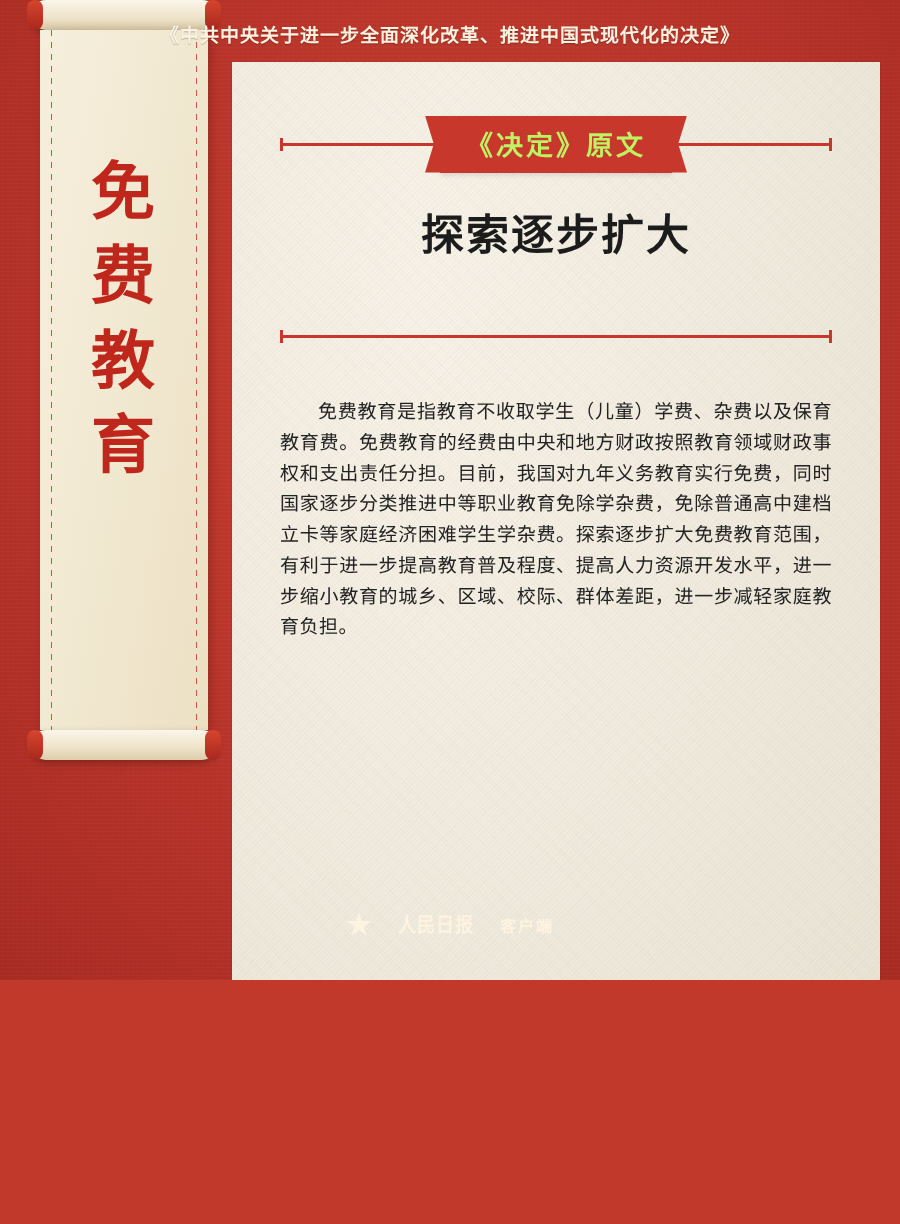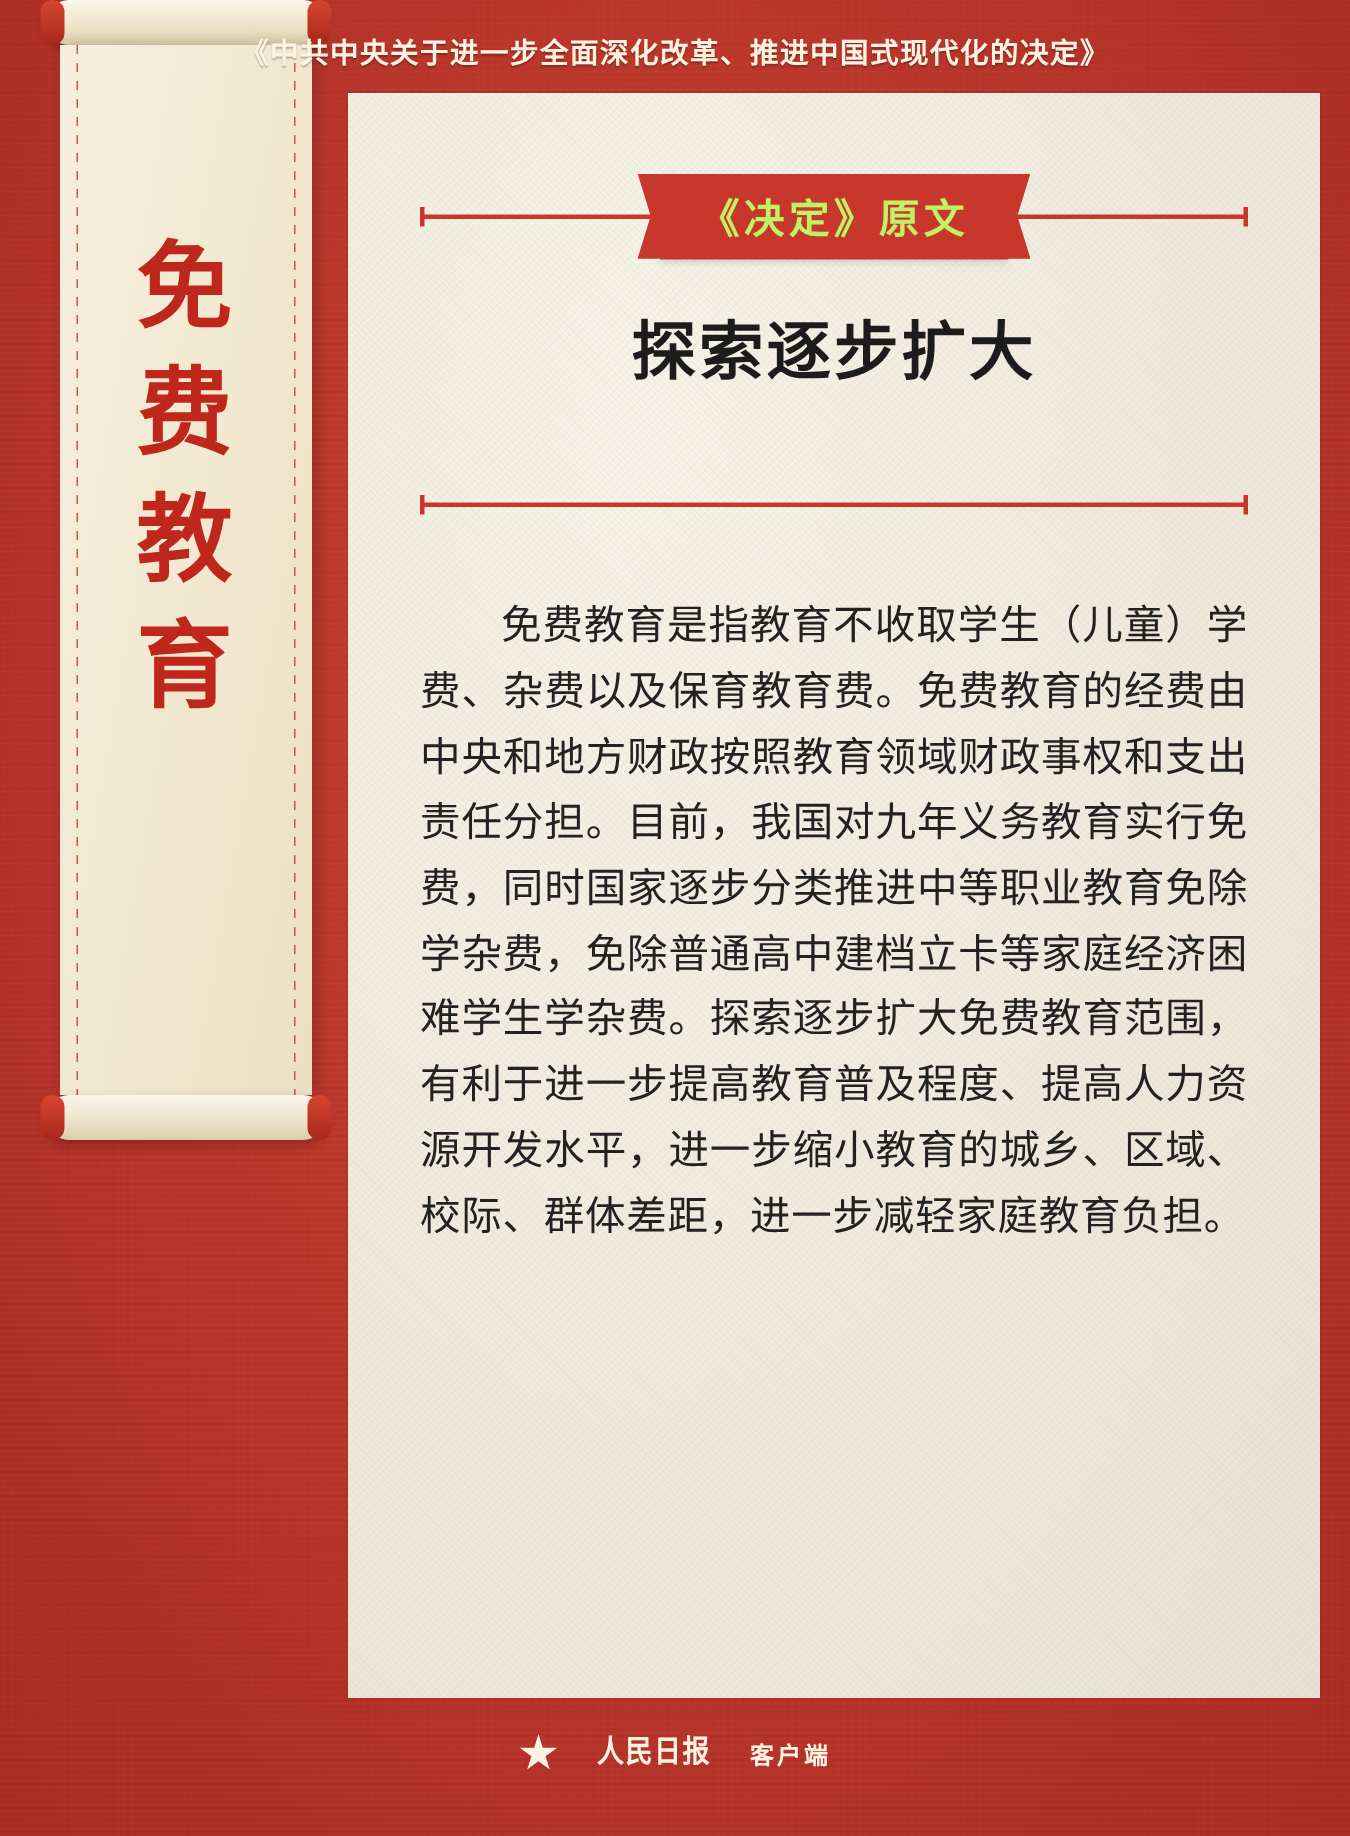--- a/index.html
+++ b/index.html
@@ -8,21 +8,21 @@
     width: 900px;
     height: 1224px;
     overflow: hidden;
     font-family: "DejaVu Serif", "Liberation Serif", serif;
     background: #c0392b;
   }
 
   .poster {
     position: relative;
     width: 900px;
-    height: 1224px;
+    height: 980px;
     background:
       radial-gradient(ellipse at 50% 40%, #c8402f 0%, #b8342a 55%, #a82b22 100%);
     overflow: hidden;
   }
 
   
   .poster::before {
     content: "";
     position: absolute;
     inset: 0;
@@ -147,21 +147,21 @@
     line-height: 1.35;
     letter-spacing: 2px;
     margin: 34px 0 46px 0;
     font-family: "DejaVu Serif", "Liberation Serif", serif;
   }
   .headline div { white-space: nowrap; margin-top: 36px; }
 
   
   .body-text {
     margin-top: 34px;
-    font-size: 27px;
+    font-size: 19px;
     line-height: 1.62;
     letter-spacing: 0.5px;
     color: #222;
     text-align: justify;
     text-indent: 2em;
     font-family: "DejaVu Serif", "Liberation Serif", serif;
   }
 
   
   .scroll {

